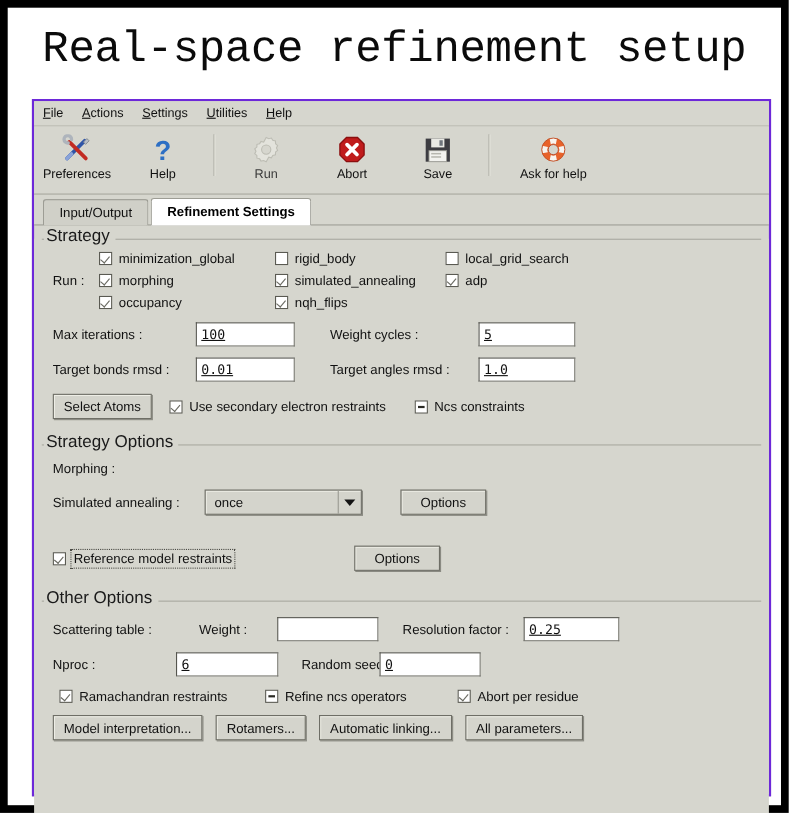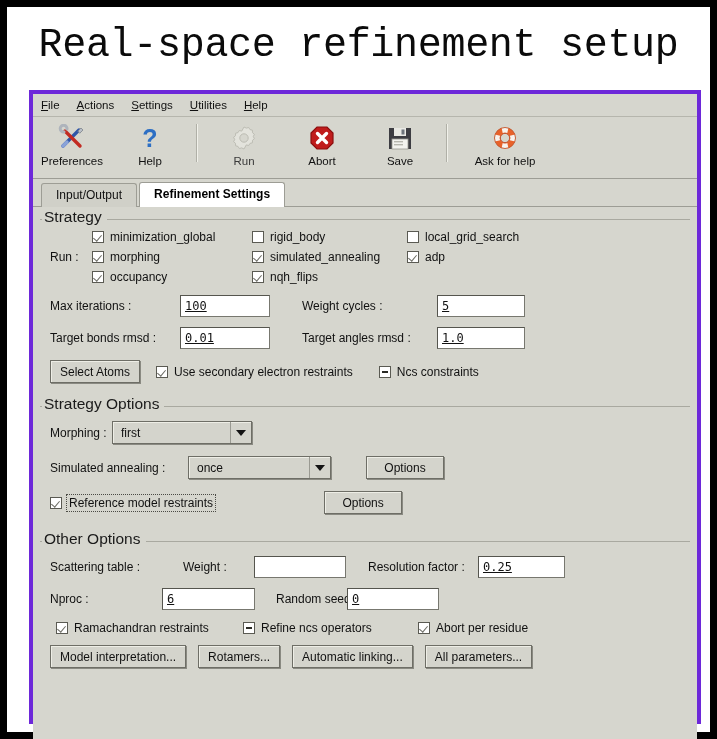--- a/index.html
+++ b/index.html
@@ -21,21 +21,21 @@
     font-size:40px;
     font-weight:400;
     color:#0b0b0b;
     letter-spacing:-0.3px;
     font-family:Liberation Mono, monospace;
   }
   
   .app-window{
     position:absolute;left:22px;top:83px;width:672px;height:634px;
     background:#d6d6ce;
-    border:4px solid #6d28d9;
+    border:2px solid #6d28d9;
     box-sizing:border-box;
     font-size:12px;
     color:#101010;
   }
   
   .menubar{
     height:22px;
     background:#d6d6ce;
     display:flex;align-items:center;
     padding-left:8px;
@@ -415,29 +415,23 @@
 
         </div>
       </div>
 
       <div class="groupbox" style="margin-top:19px">
         <div class="group-title">Strategy Options</div>
         <div class="group-body" style="padding-top:12px;padding-bottom:8px;">
 
           <div class="row" style="margin-bottom:12px;">
             <span class="lab" style="width:62px">Morphing :</span>
-            <div class="combo" style="width:140px">
-              <span class="ctext">first</span>
-              <span class="carrow">
-                  <i></i>
-                </span>
-            </div>
-          </div>
-
-          <div class="row" style="margin-bottom:12px;">
+          </div>
+
+          <div class="row" style="margin-bottom:28px;">
             <span class="lab" style="width:138px">Simulated annealing :</span>
             <div class="combo" style="width:143px">
               <span class="ctext">once</span>
               <span class="carrow">
                   <i></i>
                 </span>
             </div>
             <div class="btn" style="width:78px;margin-left:35px">
               <span>Options</span>
             </div>

